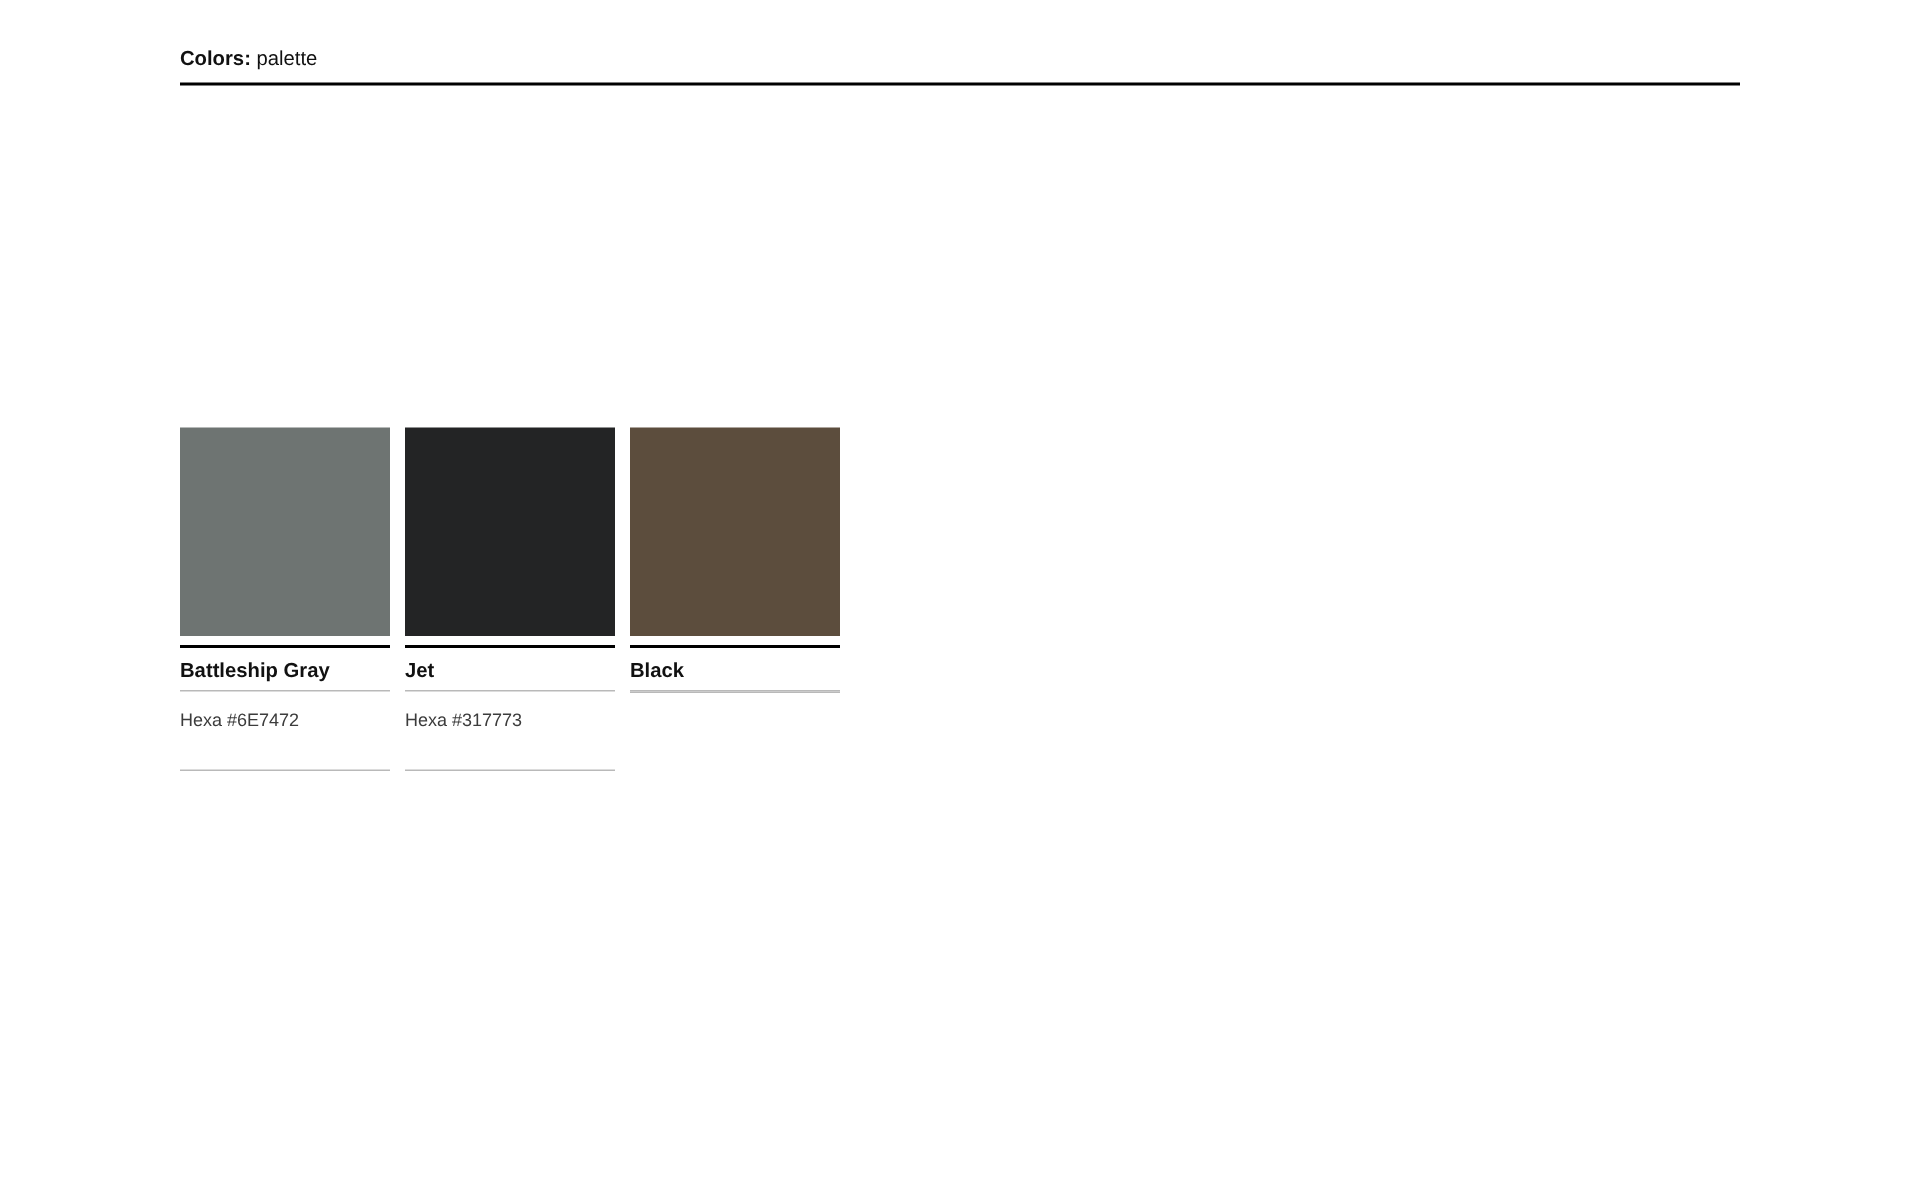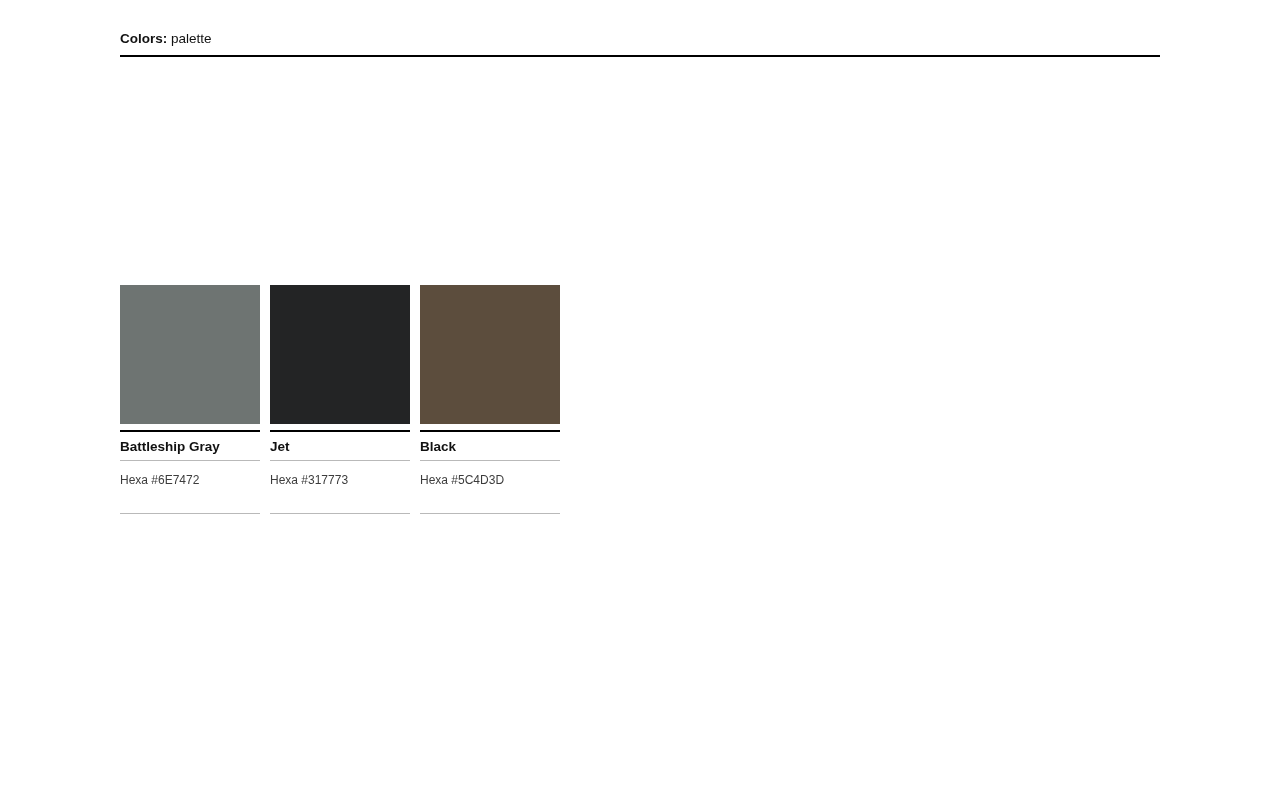--- a/index.html
+++ b/index.html
@@ -133,19 +133,16 @@
       <div class="swatch-meta">
         <div class="meta-line">Hexa #317773</div>
       </div>
       <div class="card-bottom-rule"></div>
     </div>
     <div class="swatch-card">
       <div class="swatch-chip" style="background: rgb(92, 77, 61);"></div>
       <div class="name-rule"></div>
       <div class="swatch-name">Black</div>
       <div class="name-underline"></div>
-      <div class="swatch-meta">
-        <div class="meta-line">Hexa #5C4D3D</div>
-      </div>
       <div class="card-bottom-rule"></div>
     </div>
     <div class="swatch-card spacer-card"></div>
   </div>
 
 </body></html>

